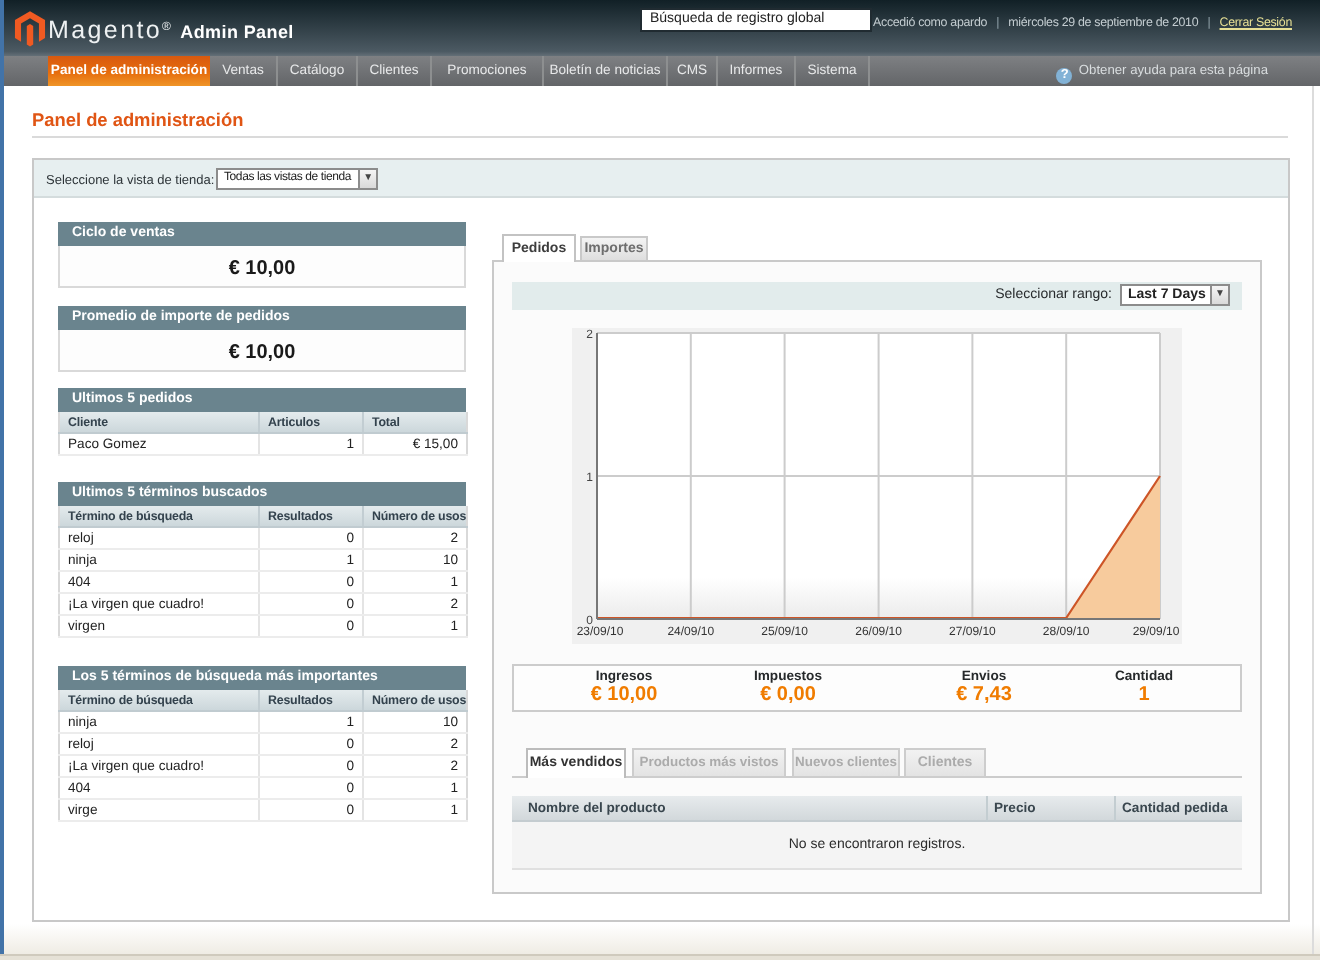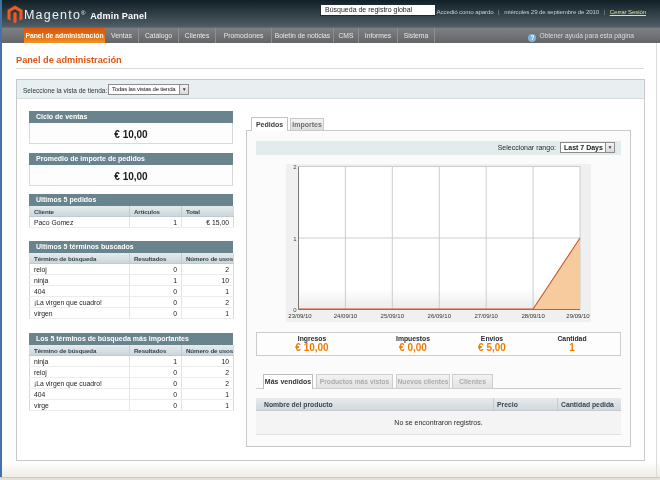--- a/index.html
+++ b/index.html
@@ -277,27 +277,27 @@
     <text x="247.1" y="153.5">28/09/10</text>
     <text x="292" y="153.5">29/09/10</text>
   </g>
 </svg>
 
 <div class="abs" id="sumbox"></div>
 <div class="sumcell" style="left:262px;">
     <span class="l">Ingresos</span>
     <span class="v">€ 10,00</span>
   </div>
-<div class="sumcell" style="left:363px;">
+<div class="sumcell" style="left:344px;">
     <span class="l">Impuestos</span>
     <span class="v">€ 0,00</span>
   </div>
 <div class="sumcell" style="left:442px;">
     <span class="l">Envios</span>
-    <span class="v">€ 5,00</span>
+    <span class="v">€ 7,43</span>
   </div>
 <div class="sumcell" style="left:522px;">
     <span class="l">Cantidad</span>
     <span class="v">1</span>
   </div>
 
 <div class="abs" id="btabline"></div>
 <div class="btab" id="btab1">Más vendidos</div>
 <div class="btab btabg" id="btab2">Productos más vistos</div>
 <div class="btab btabg" id="btab3">Nuevos clientes</div>

